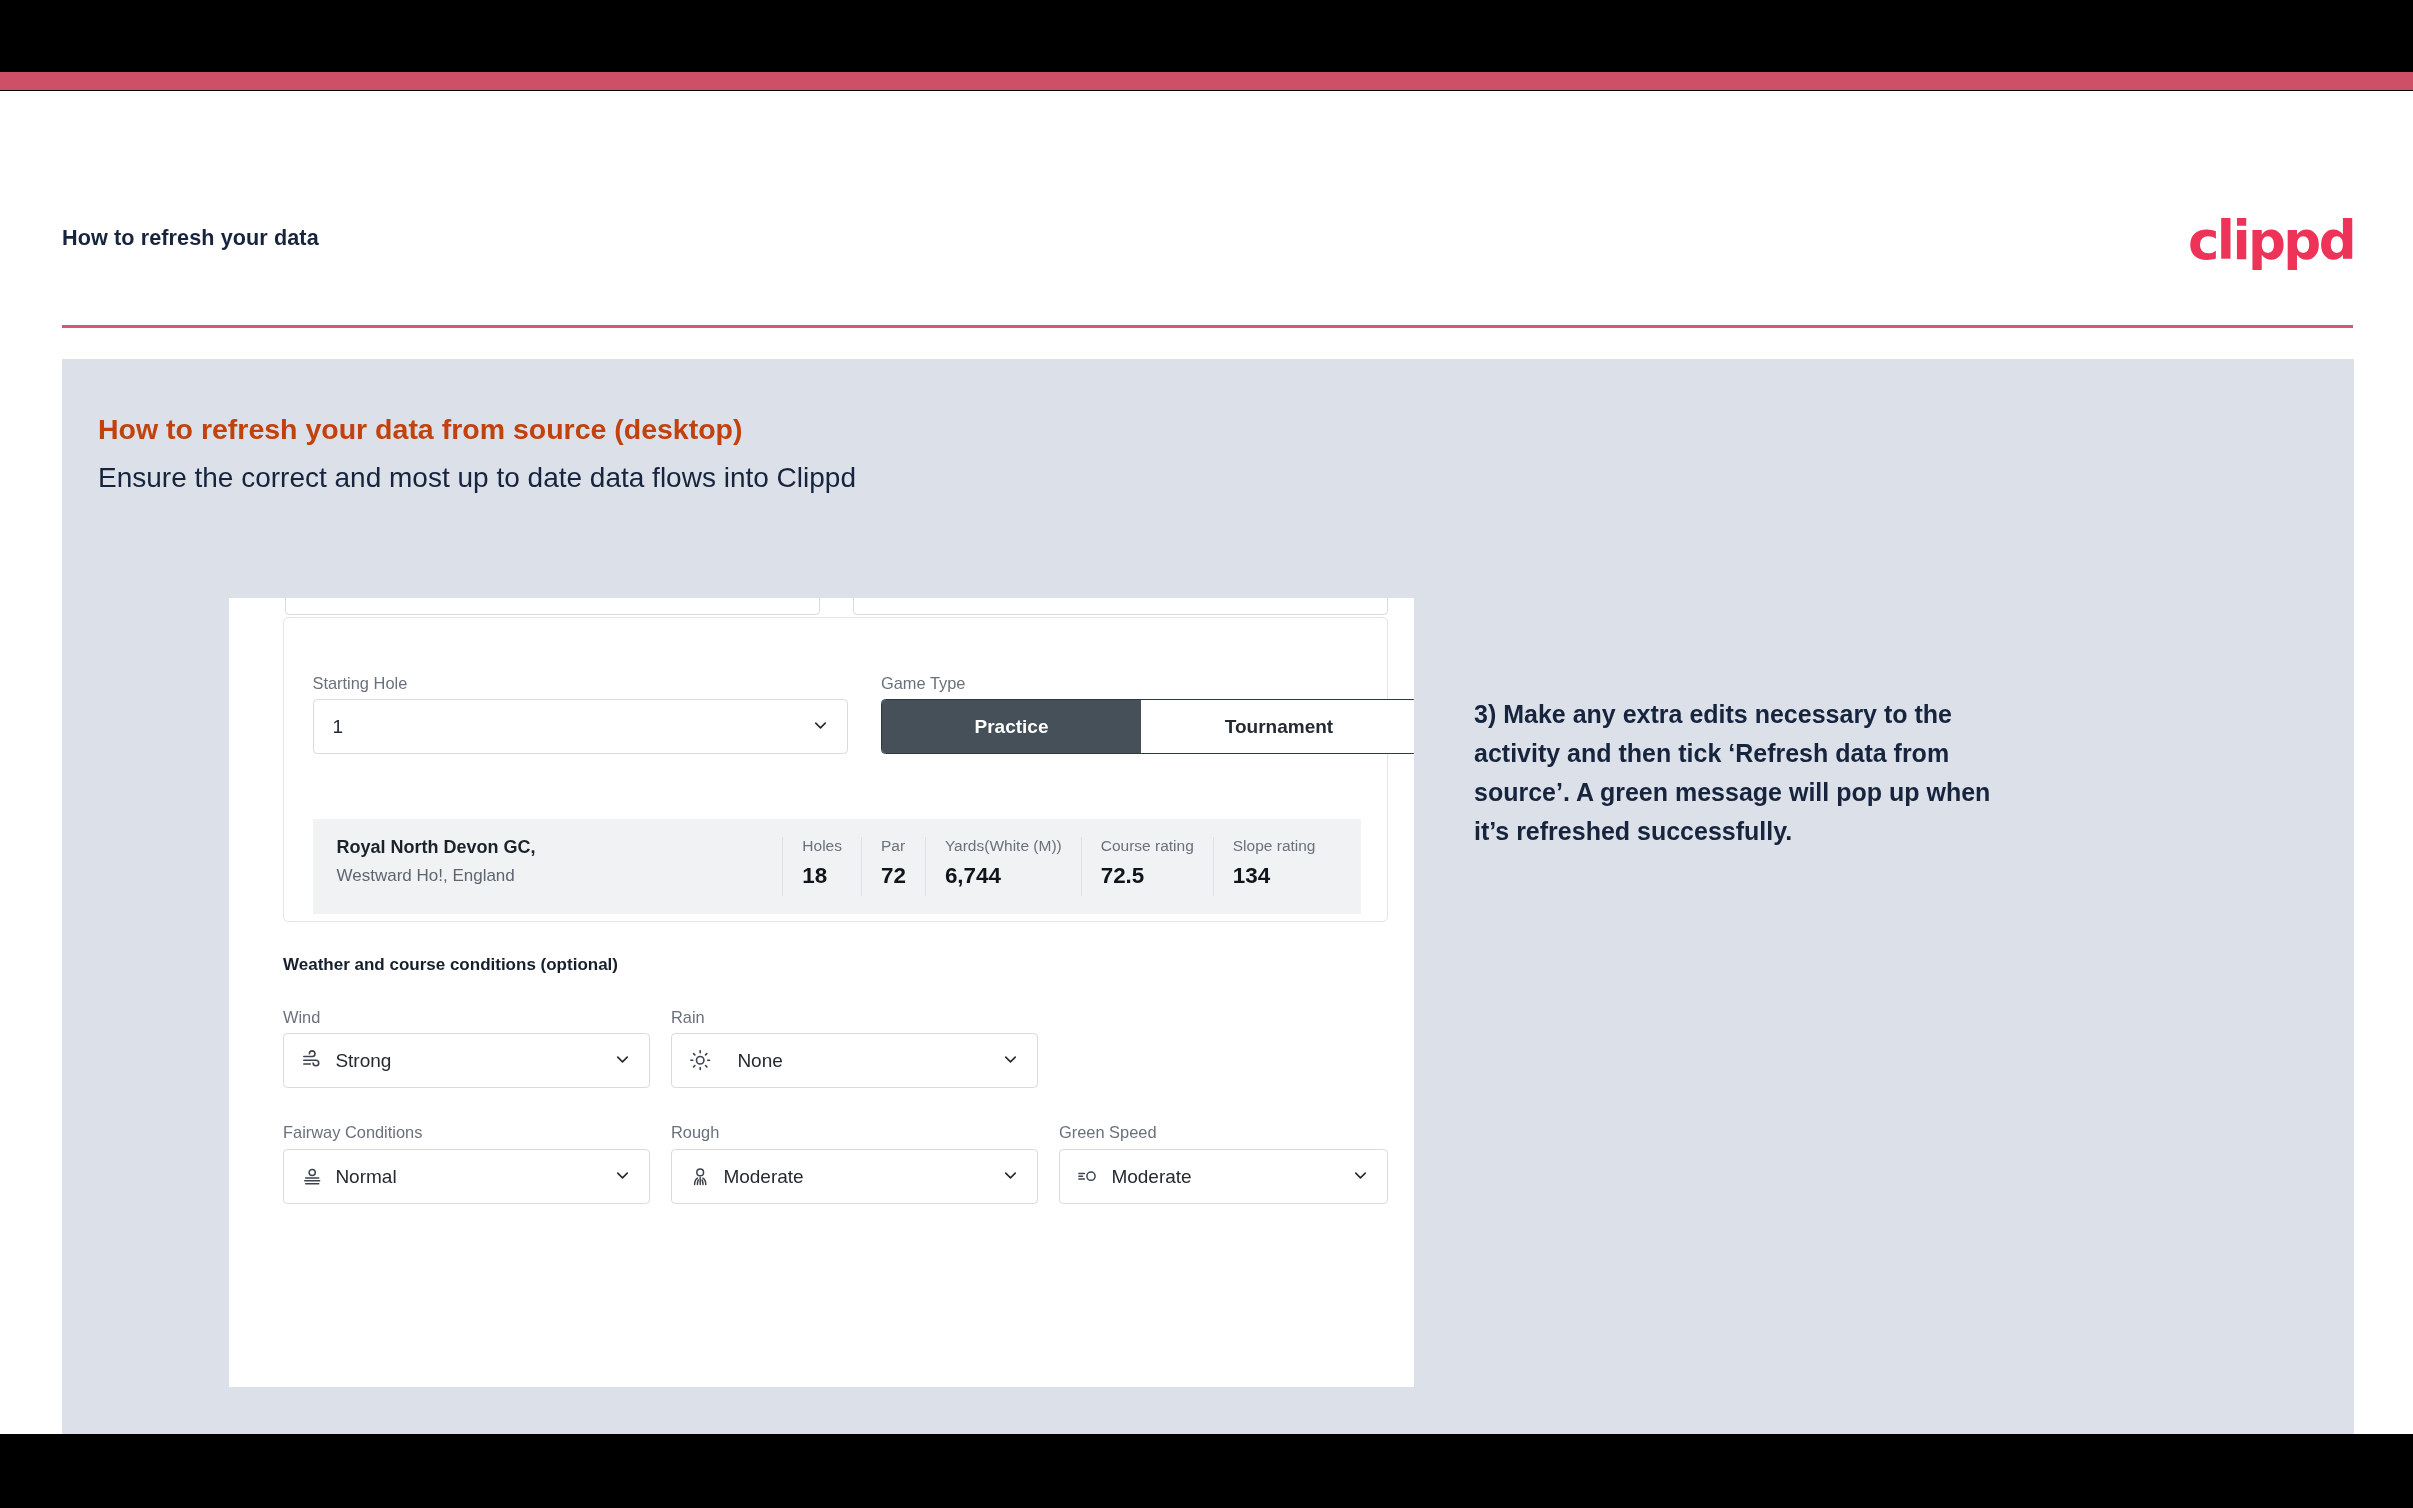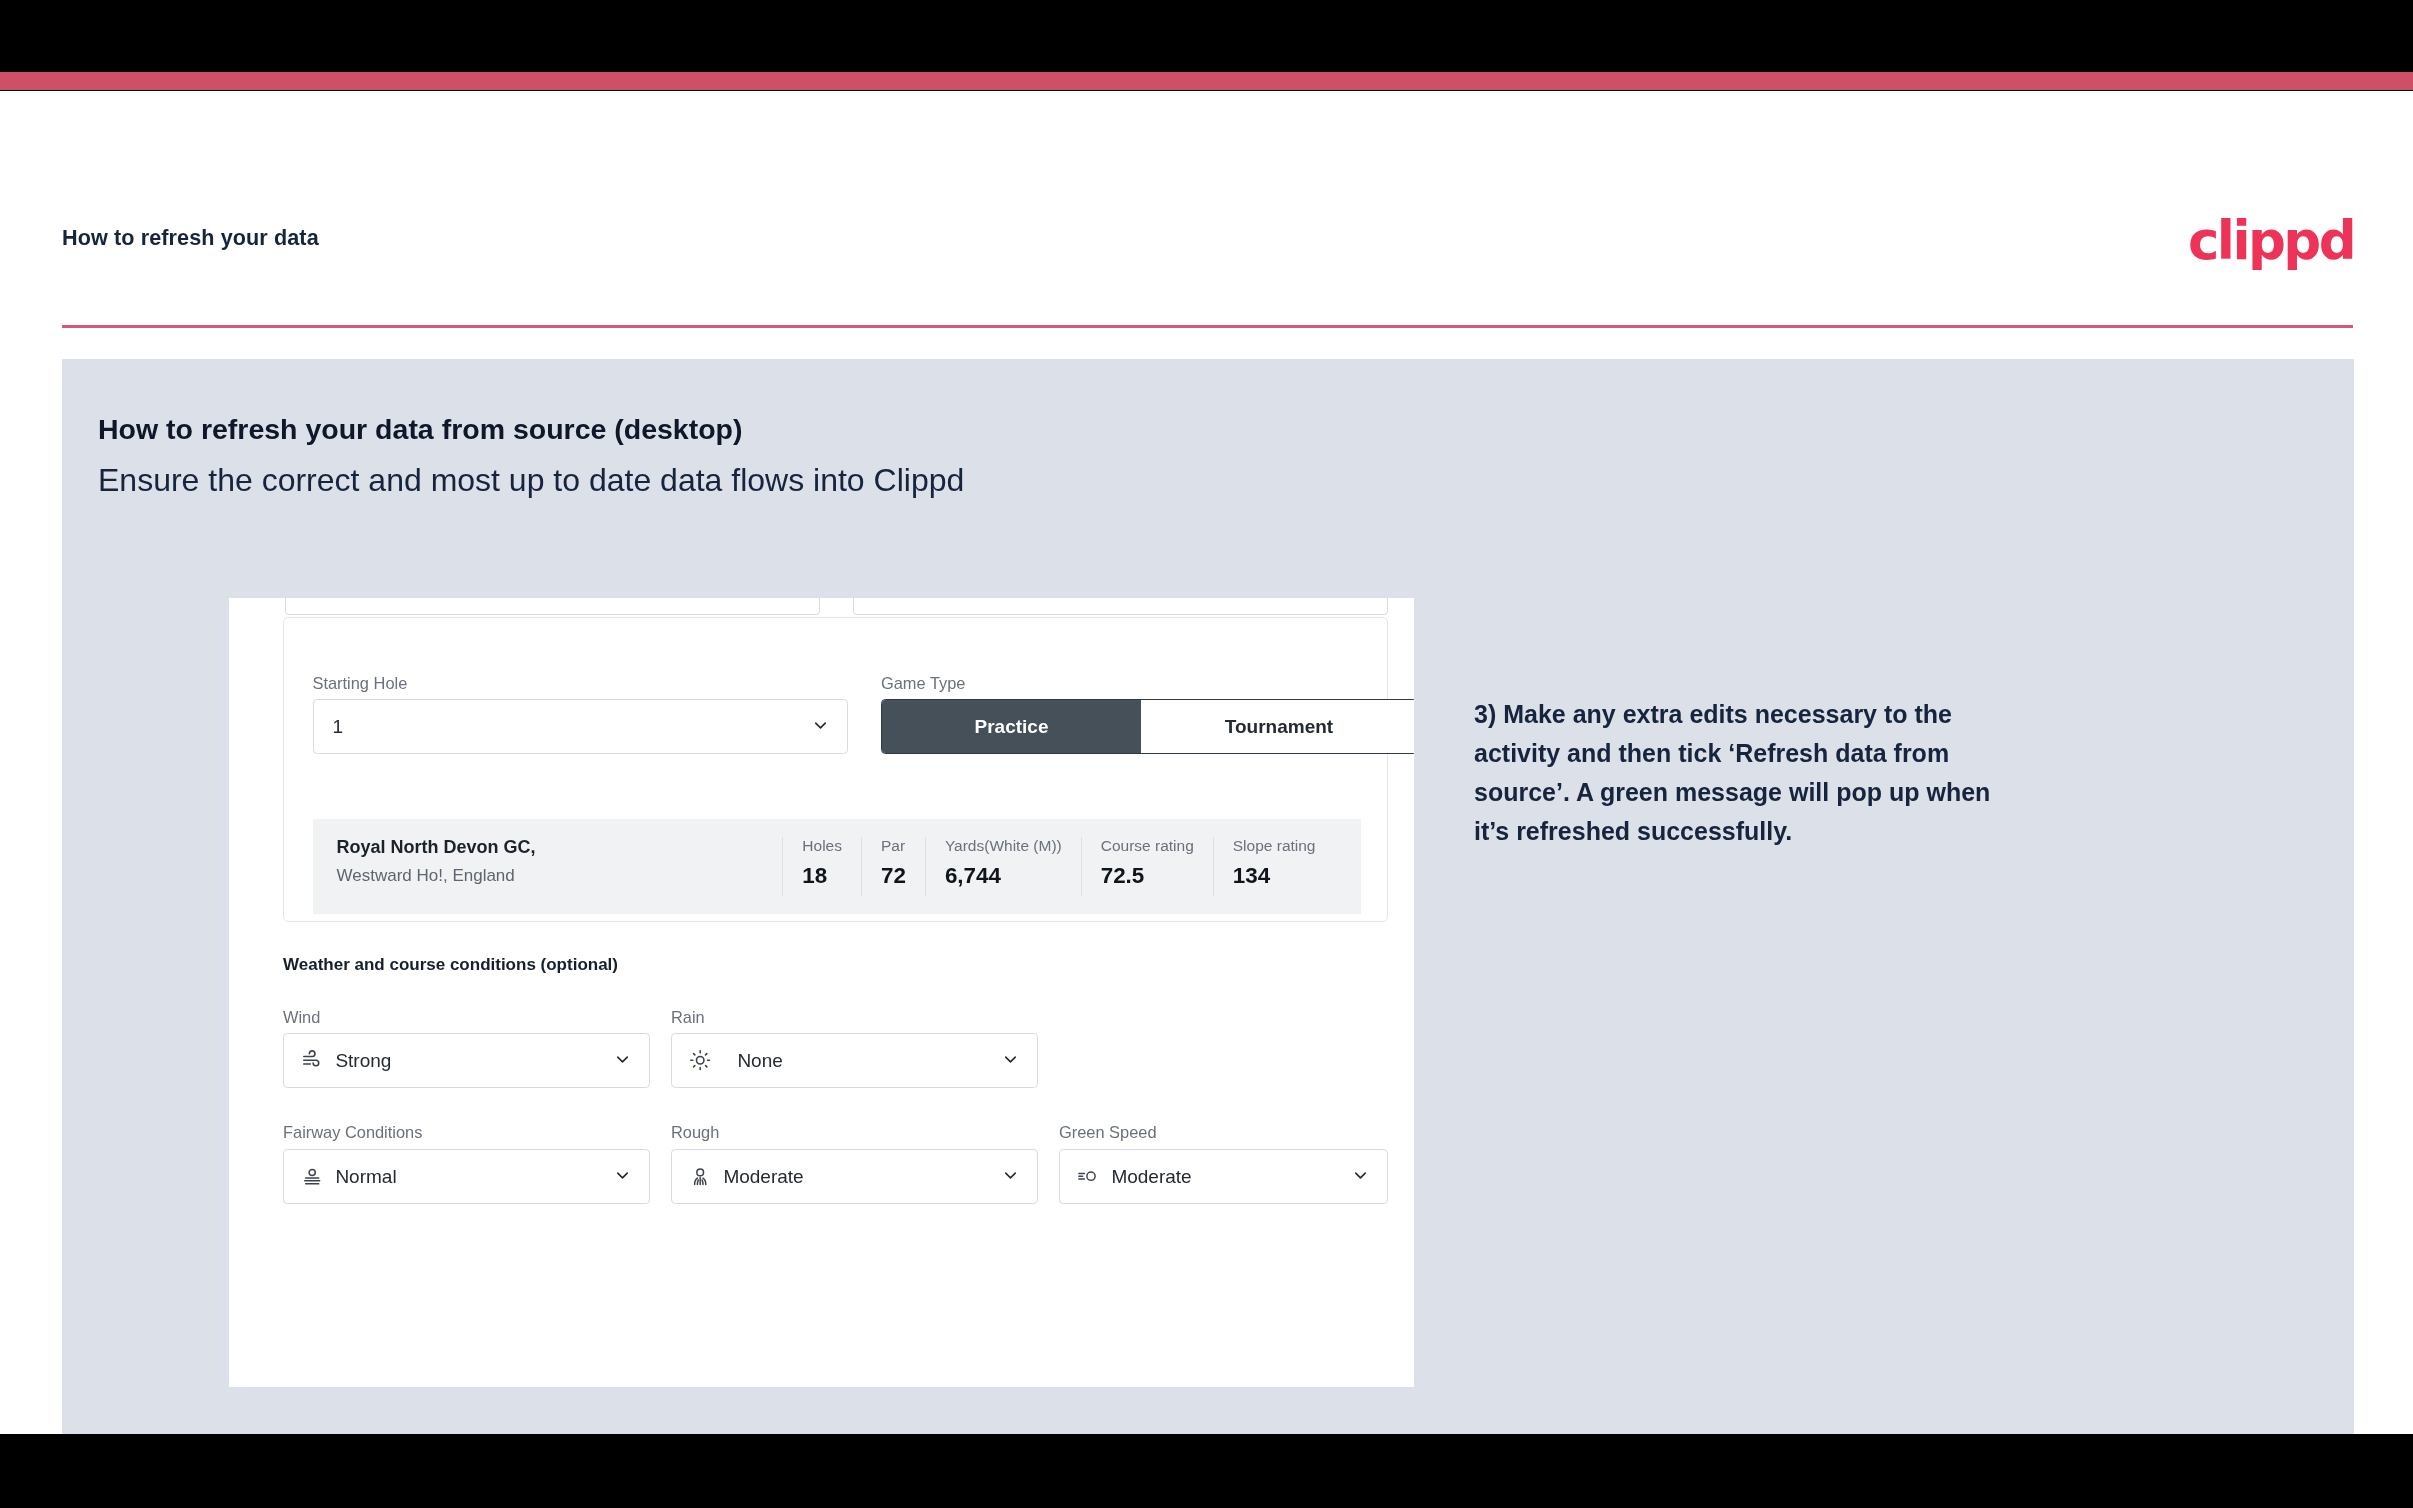--- a/index.html
+++ b/index.html
@@ -40,25 +40,25 @@
     width: 2291px; height: 2.6px; background: #D35A74;
   }
   
   .panel {
     position: absolute; left: 62px; top: 268px;
     width: 2292px; height: 1089px;
     background: #DCE0E8;
   }
   .panel-title {
     position: absolute; left: 98px; top: 322px;
-    font-size: 28.5px; font-weight: 700; color: #0f172a;
+    font-size: 28.5px; font-weight: 700; color: #c2410c;
   }
   .panel-sub {
     position: absolute; left: 98px; top: 371px;
-    font-size: 32px; font-weight: 400; color: #16243E;
+    font-size: 28px; font-weight: 400; color: #16243E;
   }
   
   .formcard {
     position: absolute; left: 229px; top: 507px;
     width: 1185px; height: 789px;
     background: #FFFFFF;
     overflow: hidden;
   }
   .form-inner { position: absolute; left: 27px; top: 0; width: 1132px; }
   

